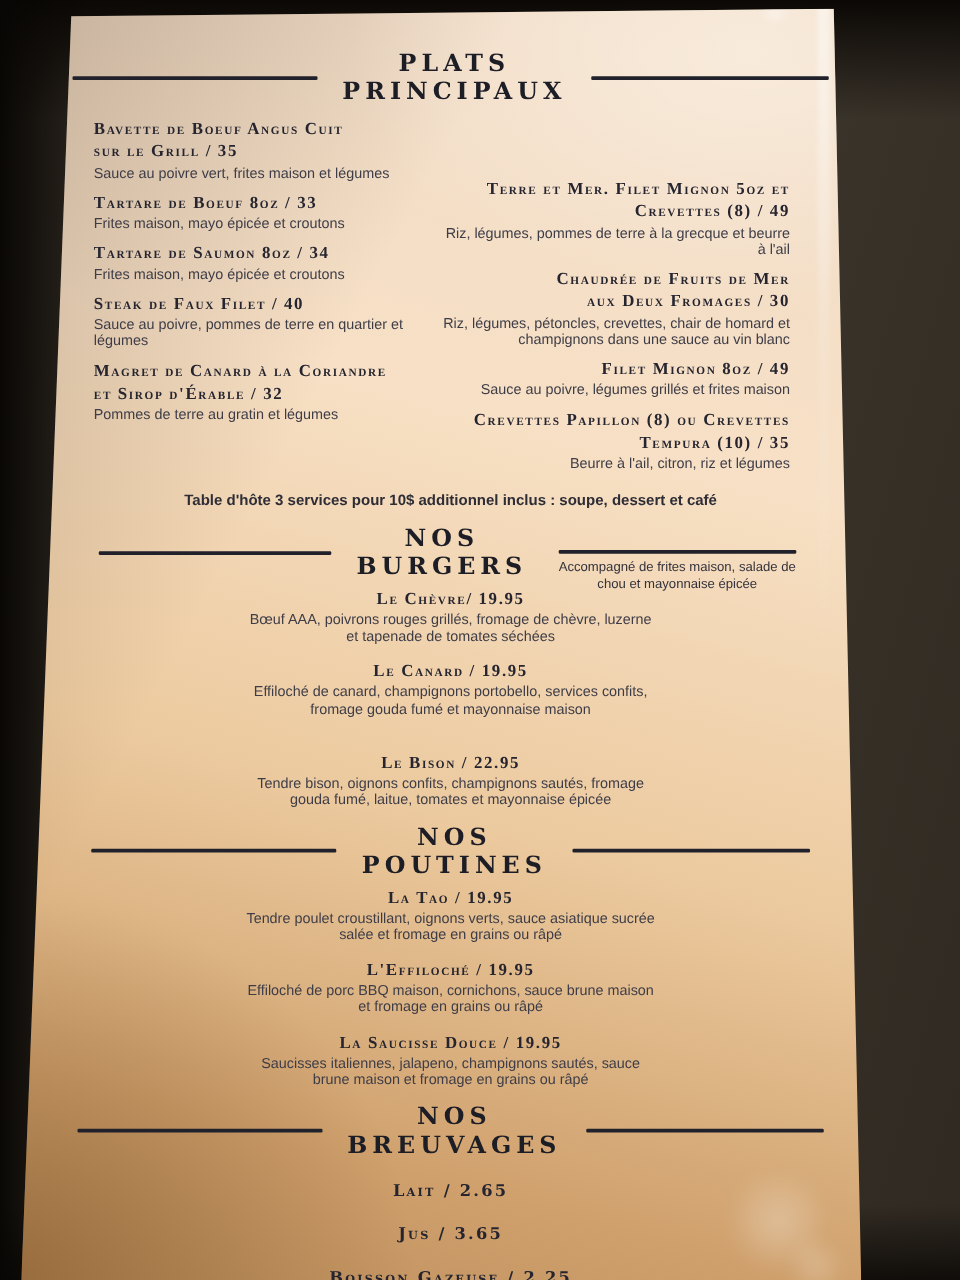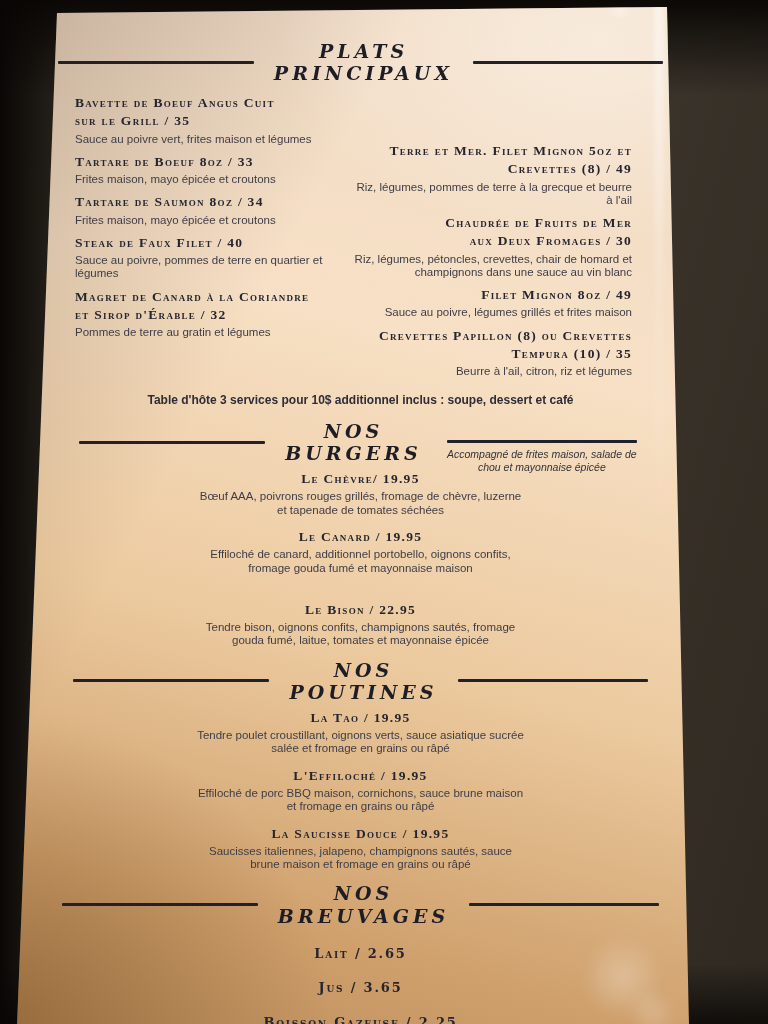--- a/index.html
+++ b/index.html
@@ -34,21 +34,21 @@
   }
   .glare{position:absolute;border-radius:50%;filter:blur(6px);background:radial-gradient(circle, rgba(255,255,255,0.5), rgba(255,255,255,0) 70%);}
   .glare.g1{left:585px;top:930px;width:75px;height:95px;opacity:.55;}
   .glare.g2{left:630px;top:985px;width:45px;height:55px;opacity:.45;}
   .glare.g3{left:600px;top:2px;width:40px;height:16px;opacity:.7;filter:blur(2px);}
 
   .content{
     position:absolute;left:38px;top:0;width:645px;color:#23222c;
   }
   .rule{height:3px;background:#21212b;border-radius:1px;flex:0 0 auto;}
-  .section-head{display:flex;align-items:center;justify-content:center;gap:20px;font-style:italic;}
+  .section-head{display:flex;align-items:center;justify-content:center;gap:20px;}
   .section-title{
     font-weight:bold;font-size:19px;line-height:1.16;letter-spacing:4px;
     text-align:center;white-space:pre-line;color:#1d1d26;
   }
   .head-right{display:flex;flex-direction:column;gap:5px;align-items:center;transform:translateY(15px);width:200px;}
   .head-right .rule{width:190px;}
   .side-note{
     font-family:"Liberation Sans",sans-serif;font-size:10.5px;line-height:1.3;
     text-align:center;color:#33323c;width:200px;
   }
@@ -168,21 +168,21 @@
           <div class="side-note">Accompagné de frites maison, salade de chou et mayonnaise épicée</div>
         </div>
       </div>
       <div class="centered-items">
         <div class="citem">
           <div class="item-name">Le Chèvre/ 19.95</div>
           <div class="item-desc">Bœuf AAA, poivrons rouges grillés, fromage de chèvre, luzerne et tapenade de tomates séchées</div>
         </div>
         <div class="citem">
           <div class="item-name">Le Canard / 19.95</div>
-          <div class="item-desc">Effiloché de canard, additionnel portobello, oignons confits, fromage gouda fumé et mayonnaise maison</div>
+          <div class="item-desc">Effiloché de canard, champignons portobello, services confits, fromage gouda fumé et mayonnaise maison</div>
         </div>
         <div class="citem gap-lg">
           <div class="item-name">Le Bison / 22.95</div>
           <div class="item-desc">Tendre bison, oignons confits, champignons sautés, fromage gouda fumé, laitue, tomates et mayonnaise épicée</div>
         </div>
       </div>
     </div>
 
     <div class="sec sec-poutines">
       <div class="section-head">

